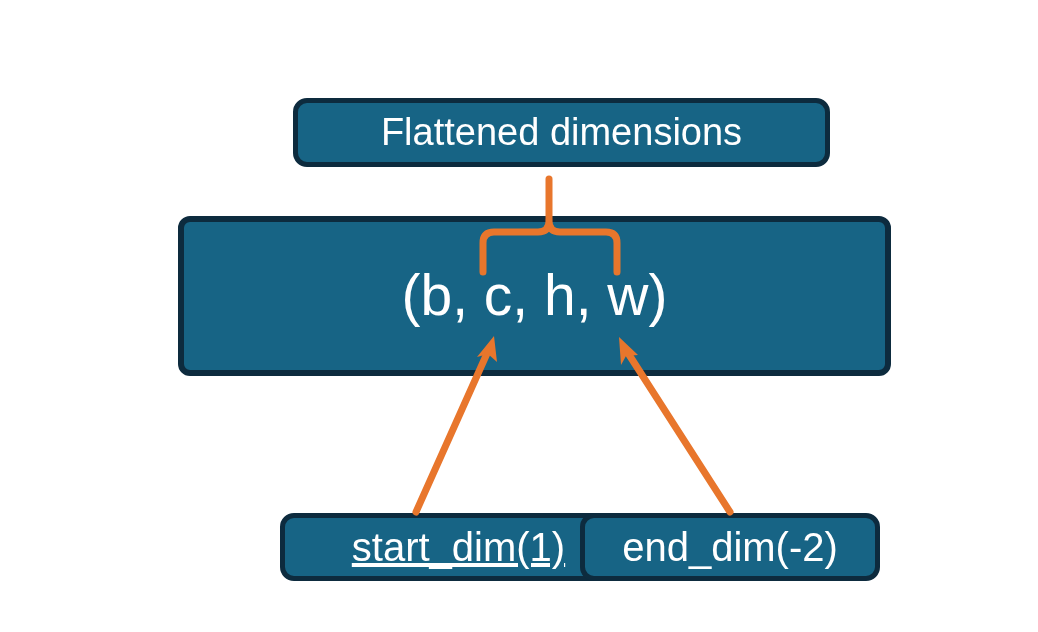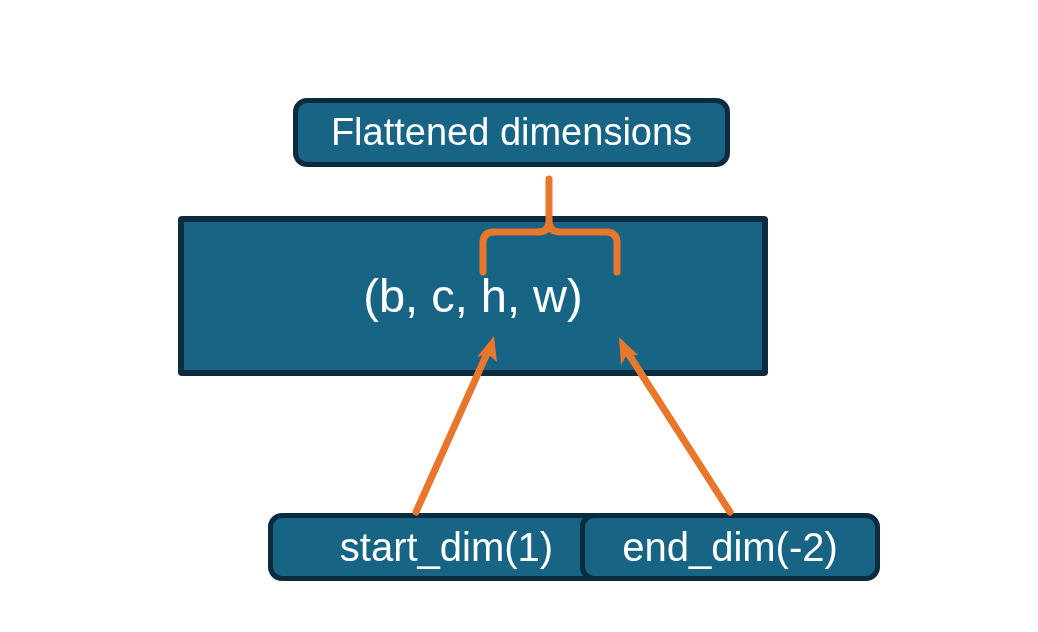--- a/index.html
+++ b/index.html
@@ -29,41 +29,42 @@
     justify-content: center;
     text-align: center;
     line-height: 1.05;
     white-space: nowrap;
     font-weight: 400;
     letter-spacing: 0px;
   }
   #node-flattened {
     left: 293px;
     top: 98px;
-    width: 437px;
+    width: 537px;
     height: 69px;
     font-size: 38px;
     border-radius: 14px;
   }
   #node-shape {
     left: 178px;
     top: 216px;
-    width: 590px;
+    width: 713px;
     height: 160px;
-    font-size: 47px;
-    border-radius: 4px;
+    font-size: 57px;
+    border-radius: 12px;
     border-width: 6px;
   }
   #node-startdim {
-    left: 268px;
+    left: 280px;
     top: 513px;
     width: 357px;
     height: 68px;
     font-size: 40px;
     border-radius: 14px;
+    text-decoration: underline;
   }
   #node-enddim {
     left: 580px;
     top: 513px;
     width: 300px;
     height: 68px;
     font-size: 40px;
     border-radius: 14px;
   }
   #overlay {

